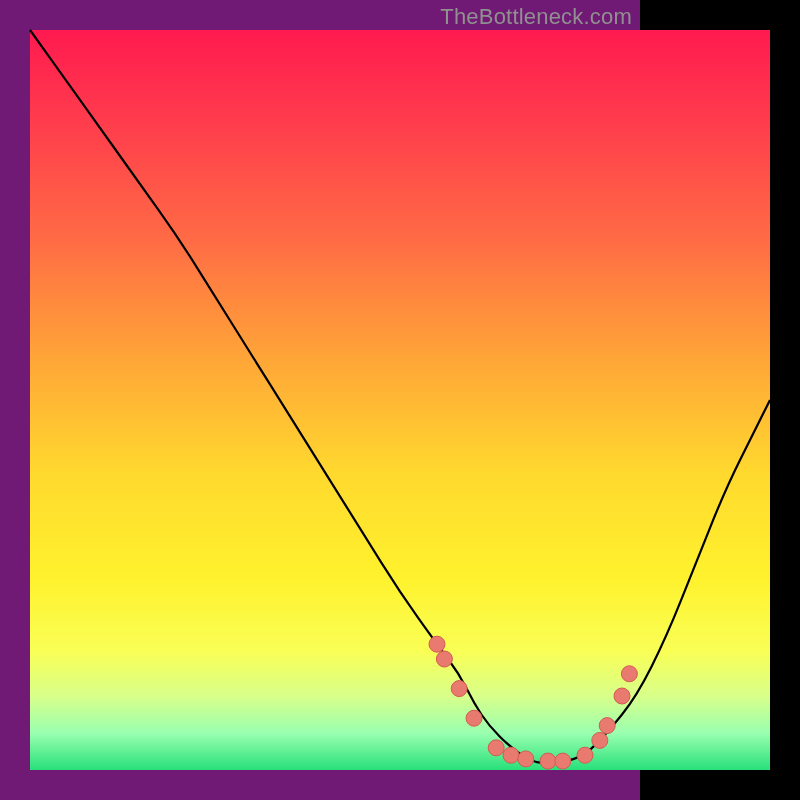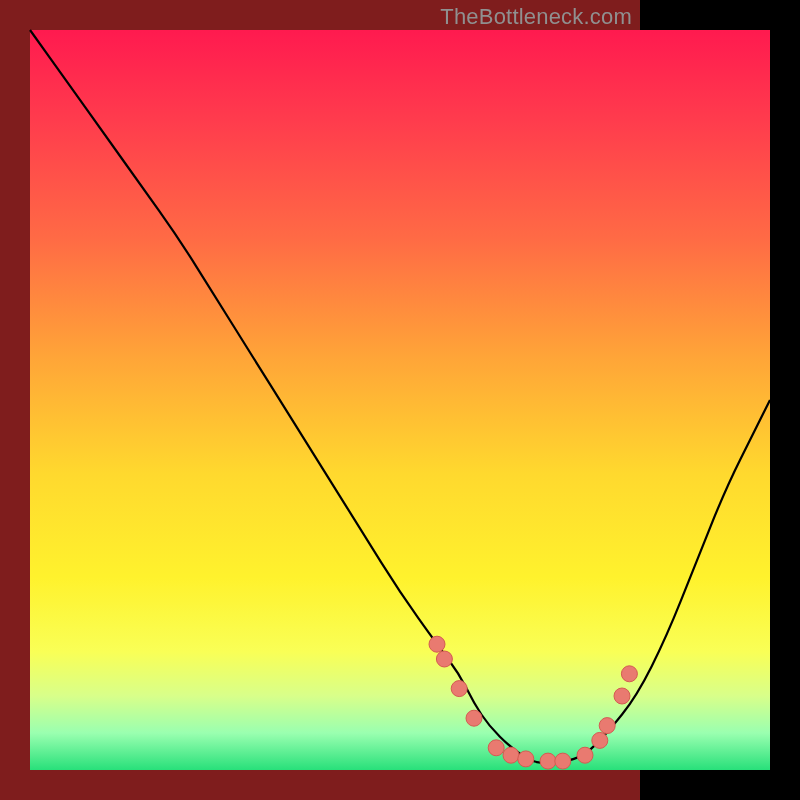--- a/index.html
+++ b/index.html
@@ -1,21 +1,21 @@
 <!DOCTYPE html>
 <html><head>
 <meta charset="utf-8">
 <style>
   * { margin: 0; padding: 0; box-sizing: border-box; }
   html, body { width: 800px; height: 800px; overflow: hidden; background: #000; }
   .stage {
     position: relative;
     width: 640px;
     height: 800px;
-    background: #7f1d1d;
+    background: #701a75;
   }
   .plot-frame {
     position: absolute;
     left: 30px;
     top: 30px;
     width: 740px;
     height: 740px;
   }
   .gradient-fill {
     position: absolute;

